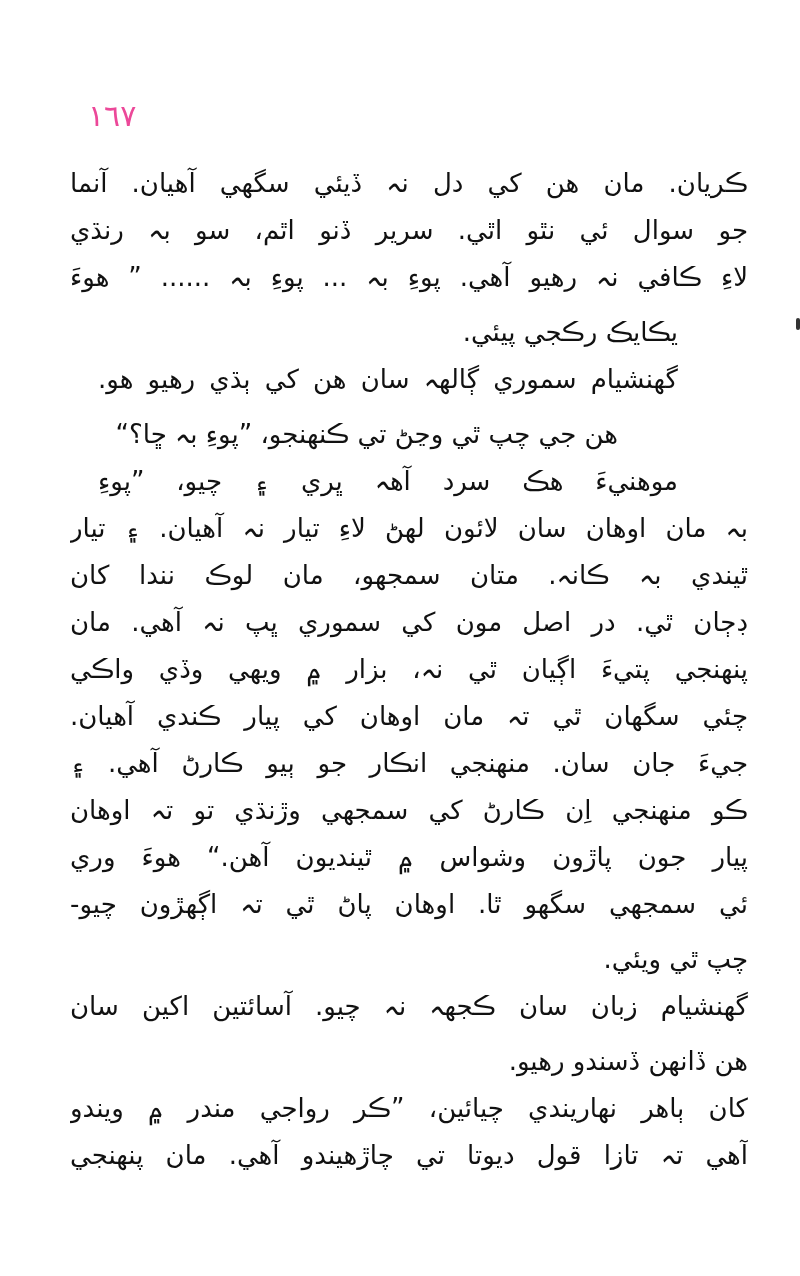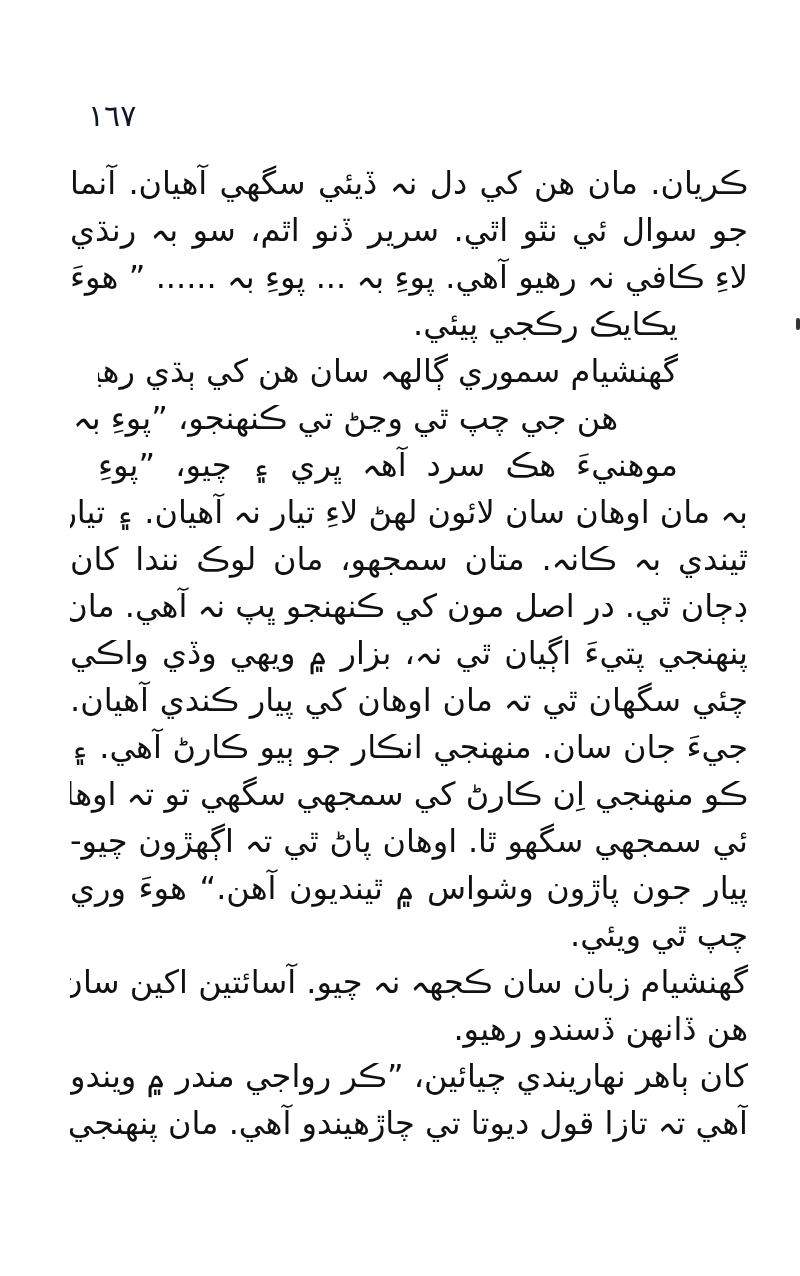--- a/index.html
+++ b/index.html
@@ -9,39 +9,39 @@
     position: relative;
     overflow: hidden;
     font-family: "DejaVu Sans", sans-serif;
     color: #111;
   }
   .page-number {
     position: absolute;
     left: 88px; top: 98px;
     font-size: 30px;
     direction: ltr;
-    color: #0f172a;
+    color: #ec4899;
   }
   .text-block {
     position: absolute;
     left: 70px; right: 52px;
     top: 160px;
     direction: rtl;
     text-align: justify;
   }
   .line {
     height: 47px;
     line-height: 47px;
-    font-size: 32px;
+    font-size: 26px;
     white-space: nowrap;
     overflow: hidden;
     text-align: justify;
     text-align-last: justify;
   }
-  .line.short { text-align-last: right; }
+  .line.short { text-align-last: right; margin-top: 8px; }
   .line.indent { padding-right: 70px; margin-left: 28px; }
   .margin-mark {
     position: absolute;
     right: 0; top: 318px;
     width: 4px; height: 12px;
     background: #333;
     border-radius: 2px;
   }
 </style>
 </head>
@@ -54,25 +54,25 @@
 <div class="text-block" id="text-block">
   <div class="line">ڪريان. مان هن کي دل نہ ڏيئي سگهي آهيان. آنما</div>
   <div class="line">جو سوال ئي نٿو اٿي. سرير ڏنو اٿم، سو بہ رنڌي</div>
   <div class="line">لاءِ ڪافي نہ رهيو آهي. پوءِ بہ ... پوءِ بہ ...... ” هوءَ</div>
   <div class="line short" style="padding-right:70px">يڪايڪ رڪجي پيئي.</div>
   <div class="line indent">گهنشيام سموري ڳالهہ سان هن کي ٻڌي رهيو هو.</div>
   <div class="line short" style="padding-right:130px">هن جي چپ ٿي وڃڻ تي ڪنهنجو، ”پوءِ بہ ڇا؟“</div>
   <div class="line indent">موهنيءَ هڪ سرد آهہ ڀري ۽ چيو، ”پوءِ</div>
   <div class="line">بہ مان اوهان سان لائون لهڻ لاءِ تيار نہ آهيان. ۽ تيار</div>
   <div class="line">ٿيندي بہ ڪانہ. متان سمجهو، مان لوڪ نندا کان</div>
-  <div class="line">ڊڄان ٿي. در اصل مون کي ڪنهنجو ڀپ نہ آهي. مان</div>
+  <div class="line">ڊڄان ٿي. در اصل مون کي سموري ڀپ نہ آهي. مان</div>
   <div class="line">پنهنجي پتيءَ اڳيان ٿي نہ، بزار ۾ ويهي وڏي واڪي</div>
   <div class="line">چئي سگهان ٿي تہ مان اوهان کي پيار ڪندي آهيان.</div>
   <div class="line">جيءَ جان سان. منهنجي انڪار جو ٻيو ڪارڻ آهي. ۽</div>
-  <div class="line">ڪو منهنجي اِن ڪارڻ کي سمجهي سگهي تو تہ اوهان</div>
+  <div class="line">ڪو منهنجي اِن ڪارڻ کي سمجهي وڙنڌي تو تہ اوهان</div>
+  <div class="line">پيار جون پاڙون وشواس ۾ ٿينديون آهن.“ هوءَ وري</div>
   <div class="line">ئي سمجهي سگهو ٿا. اوهان پاڻ ٿي تہ اڳهڙون چيو-</div>
-  <div class="line">پيار جون پاڙون وشواس ۾ ٿينديون آهن.“ هوءَ وري</div>
   <div class="line short">چپ ٿي ويئي.</div>
   <div class="line">گهنشيام زبان سان ڪجهہ نہ چيو. آسائتين اکين سان</div>
   <div class="line short">هن ڏانهن ڏسندو رهيو.</div>
   <div class="line">کان ٻاهر نهاريندي چيائين، ”ڪر رواجي مندر ۾ ويندو</div>
   <div class="line">آهي تہ تازا قول ديوتا تي چاڙهيندو آهي. مان پنهنجي</div>
 </div>
 
 </body></html>

